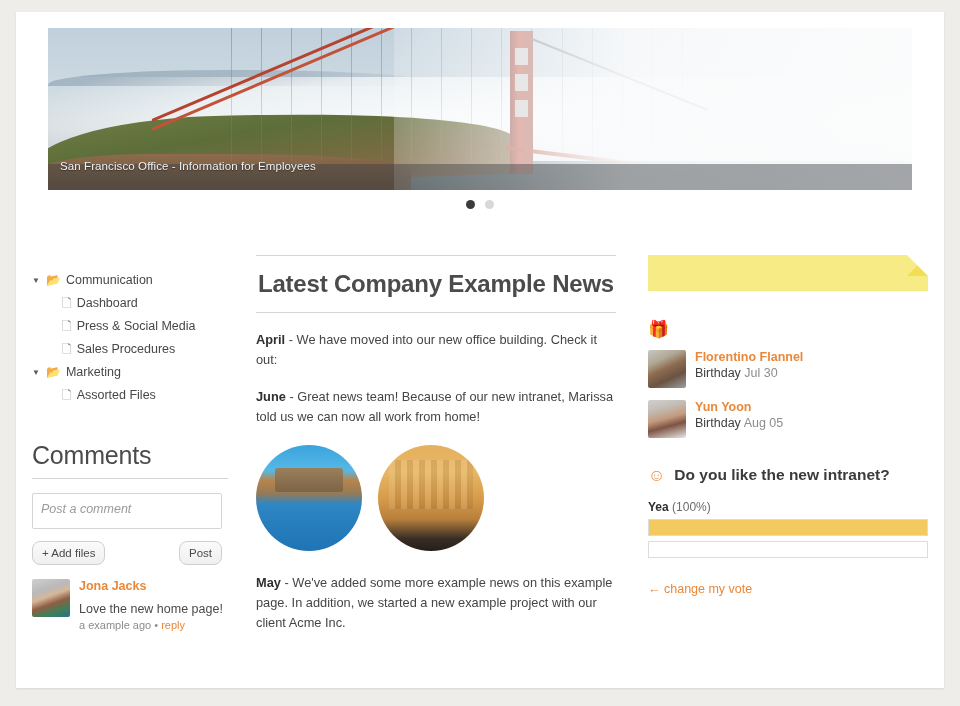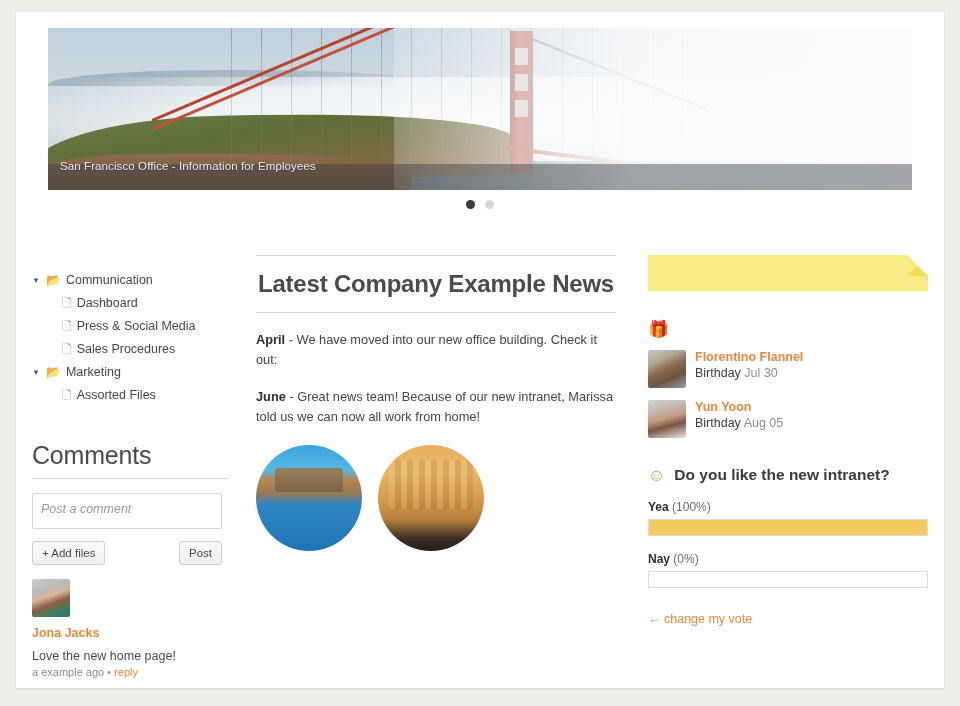--- a/index.html
+++ b/index.html
@@ -132,25 +132,25 @@
     margin-top:14px; width:190px; height:36px;
     border:1px solid #d5d5d5; border-radius:2px;
     background:#fff; position:relative; resize:none;
     font-family:"Liberation Sans", sans-serif; font-size:12.5px;
     padding:8px 8px; color:#444; font-style:italic;
   }
   .comment-box::placeholder { color:#9a9a9a; font-style:italic; }
   .comment-actions { margin-top:8px; width:190px; display:flex; justify-content:space-between; }
   .btn {
     background:linear-gradient(to bottom,#fbfbfb,#f0f0f0);
-    border:1px solid #cfcfcf; border-radius:3px;
+    border:1px solid #cfcfcf; border-radius:8px;
     font-size:11.5px; color:#4a4a4a; padding:5px 9px; cursor:pointer;
     font-family:"Liberation Sans", sans-serif;
   }
-  .comment-item { margin-top:14px; display:flex; gap:9px;flex-direction:column; }
+  .comment-item { margin-top:14px; display:flex; gap:9px; }
   .avatar { width:38px; height:38px; flex:0 0 38px; border-radius:2px; overflow:hidden; }
   .av-jona { background:linear-gradient(160deg,#cfcfcf 0%,#b9b9b9 30%,#d6b79a 45%,#8e5e44 62%,#3f7f58 80%,#2e6f8c 100%); }
   .av-flor { background:linear-gradient(155deg,#c7c7c7 0%,#b0a893 28%,#8e6b50 48%,#6b5342 70%,#9aa0a3 100%); }
   .av-yun  { background:linear-gradient(165deg,#d0d0d0 0%,#c3bcb4 25%,#c49a7e 48%,#7d5444 66%,#e7e7e7 100%); }
   .cmt-name { color:#e8883a; font-weight:bold; font-size:12.5px; }
   .cmt-text { font-size:12.5px; color:#4a4a4a; line-height:16px; margin-top:8px; }
   .cmt-meta { font-size:11px; color:#8c8c8c; margin-top:2px; }
   .cmt-meta .reply { color:#e8883a; cursor:pointer; }
 
   
@@ -322,20 +322,23 @@
 
       <p class="news-p">
         <b>June</b><span> - </span><span>Great news team! Because of our new intranet, Marissa told us we can now all work from home!</span>
       </p>
 
       <div class="circles">
         <div class="circ circ-museum"></div>
         <div class="circ circ-hall"></div>
       </div>
 
+      <p class="news-p" style="margin-top:22px">
+        <b>May</b><span> - </span><span>We've added some more example news on this example page. In addition, we started a new example project with our client Acme Inc.</span>
+      </p>
     </div>
 
     <div class="col-right">
       <div class="sticky">
         <div class="fold-tri"></div>
         <div class="fold-inner"></div>
       </div>
 
       <div class="widget-title">
         <span class="ic-orange">🎁</span>
@@ -369,24 +372,20 @@
       </div>
 
       <div class="poll-label">
         <b>Yea</b>
         <span>(100%)</span>
       </div>
       <div class="poll-bar">
         <div class="poll-fill" id="fill-yea" style="width: 100%;"></div>
       </div>
 
-      <div class="poll-label">
-        <b>Nay</b>
-        <span>(0%)</span>
-      </div>
       <div class="poll-bar">
         <div class="poll-fill" id="fill-nay" style="width: 0%;"></div>
       </div>
 
       <div class="change-vote">← change my vote</div>
     </div>
   </div>
 </div>
 
 </body></html>

